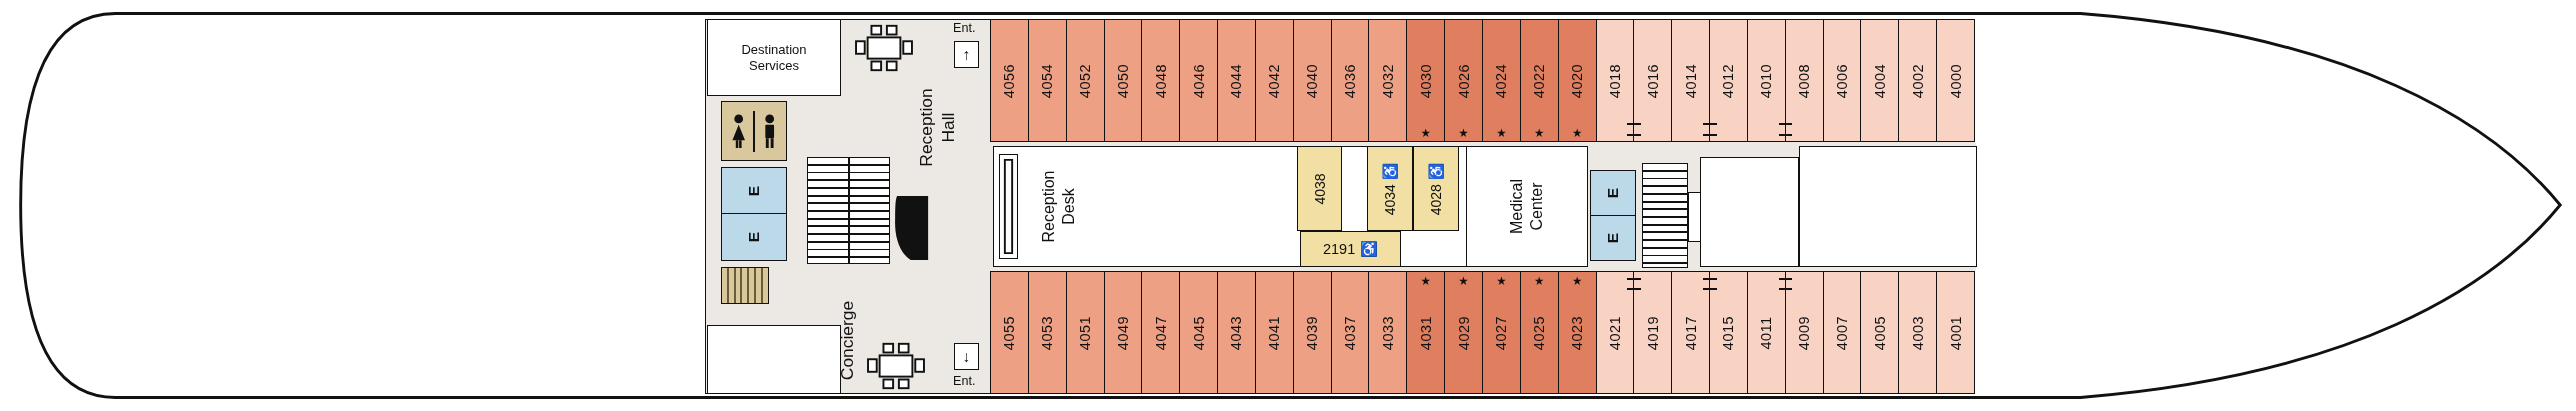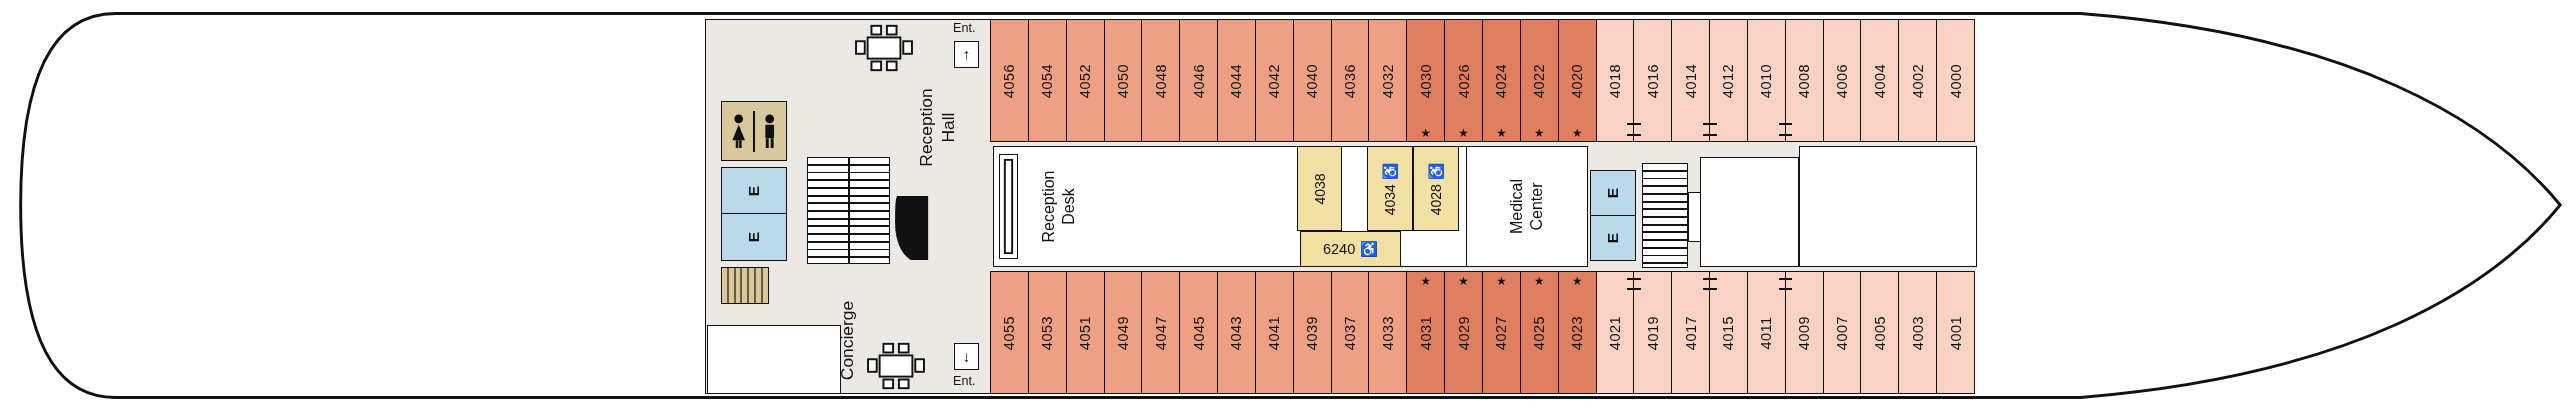--- a/index.html
+++ b/index.html
@@ -56,20 +56,24 @@
 <div class="stage">
 
   <svg class="hull" width="2576" height="411" viewBox="0 0 2661 425">
     <path d="M 2150 14 C 2430 36 2575 125 2646 212 C 2575 299 2430 388 2150 411
              L 118 411 Q 20 411 20 212 Q 20 14 118 14 Z" fill="#ffffff" stroke="#111" stroke-width="3"></path>
   </svg>
 
   <div class="floor public" style="left:705px;top:19.4px;width:286px;height:375px"></div>
   <div class="floor" style="left:990px;top:142px;width:986px;height:129px"></div>
 
+  <div class="room white-room" style="left:707px;top:19.4px;width:134px;height:77px">
+    <div class="room-label">Destination
+Services</div>
+  </div>
 
   <div class="room tan-box" style="left:721px;top:101px;width:66px;height:60px">
     <span class="fig">
       <svg width="19.4" height="37" viewBox="0 0 20 38">
         <circle cx="10" cy="6" r="4.5" fill="#111"></circle>
         <path d="M10 12 L3.5 28 H16.5 Z" fill="#111"></path>
         <rect x="7" y="28" width="2.6" height="8" fill="#111"></rect>
         <rect x="10.4" y="28" width="2.6" height="8" fill="#111"></rect>
       </svg>
     </span>
@@ -152,21 +156,21 @@
   <div class="center-room" style="left:1297px;top:146px;width:45px;height:85px">
     <span class="rot"><span>4038</span></span>
   </div>
   <div class="center-room" style="left:1367px;top:146px;width:46px;height:85px">
     <span class="rot"><span>4034</span> <span>♿</span></span>
   </div>
   <div class="center-room" style="left:1413px;top:146px;width:46px;height:85px">
     <span class="rot"><span>4028</span> <span>♿</span></span>
   </div>
   <div class="center-room horiz" style="left:1300px;top:231px;width:101px;height:36px">
-    <span>6240</span>
+    <span>2191</span>
     <span>♿</span>
   </div>
 
   <div class="block" style="left:1466px;top:146px;width:122px;height:121px"></div>
   <div class="vblock" style="left:1469px;top:186px;width:116px;height:41px;font-size:16px">Medical
 Center</div>
 
   <div class="elev" style="left:1590px;top:170px;width:46px;height:46px">
     <span>E</span>
   </div>

